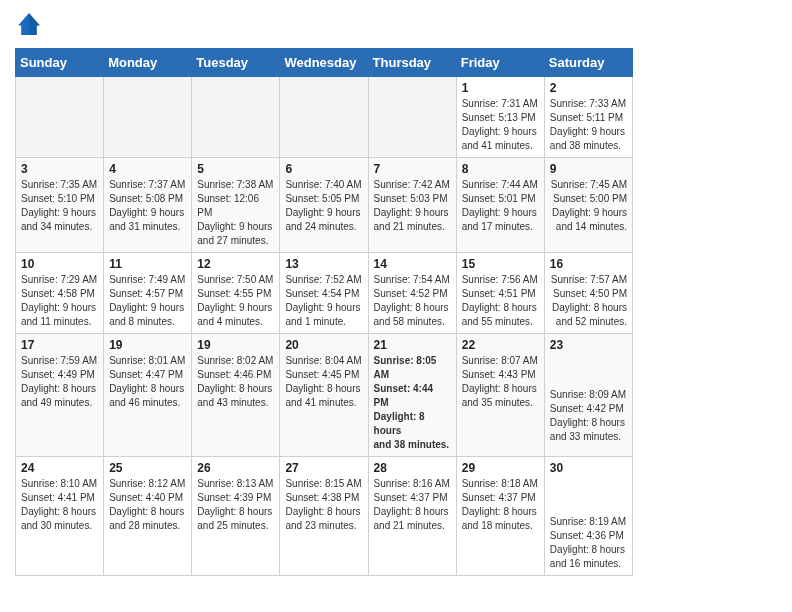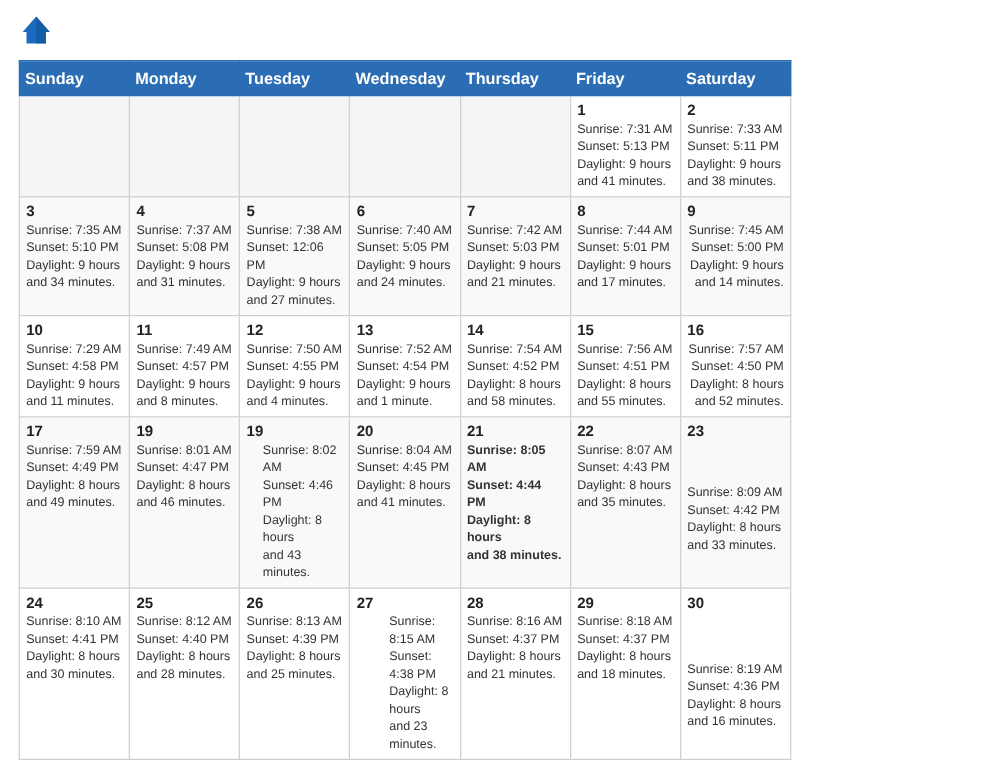--- a/index.html
+++ b/index.html
@@ -190,21 +190,21 @@
           </td>
           <td>
             <span class="day-num">19</span>
             <div class="day-info" style="white-space: pre-line;">Sunrise: 8:01 AM
 Sunset: 4:47 PM
 Daylight: 8 hours
 and 46 minutes.</div>
           </td>
           <td>
             <span class="day-num">19</span>
-            <div class="day-info" style="white-space: pre-line; margin-left: 13px;">Sunrise: 8:02 AM
+            <div class="day-info" style="white-space: pre-line;">Sunrise: 8:02 AM
 Sunset: 4:46 PM
 Daylight: 8 hours
 and 43 minutes.</div>
           </td>
           <td>
             <span class="day-num">20</span>
             <div class="day-info" style="white-space: pre-line;">Sunrise: 8:04 AM
 Sunset: 4:45 PM
 Daylight: 8 hours
 and 41 minutes.</div>
@@ -248,21 +248,21 @@
           </td>
           <td>
             <span class="day-num">26</span>
             <div class="day-info" style="white-space: pre-line;">Sunrise: 8:13 AM
 Sunset: 4:39 PM
 Daylight: 8 hours
 and 25 minutes.</div>
           </td>
           <td>
             <span class="day-num">27</span>
-            <div class="day-info" style="white-space: pre-line; margin-left: 26px;">Sunrise: 8:15 AM
+            <div class="day-info" style="white-space: pre-line;">Sunrise: 8:15 AM
 Sunset: 4:38 PM
 Daylight: 8 hours
 and 23 minutes.</div>
           </td>
           <td>
             <span class="day-num">28</span>
             <div class="day-info" style="white-space: pre-line;">Sunrise: 8:16 AM
 Sunset: 4:37 PM
 Daylight: 8 hours
 and 21 minutes.</div>

